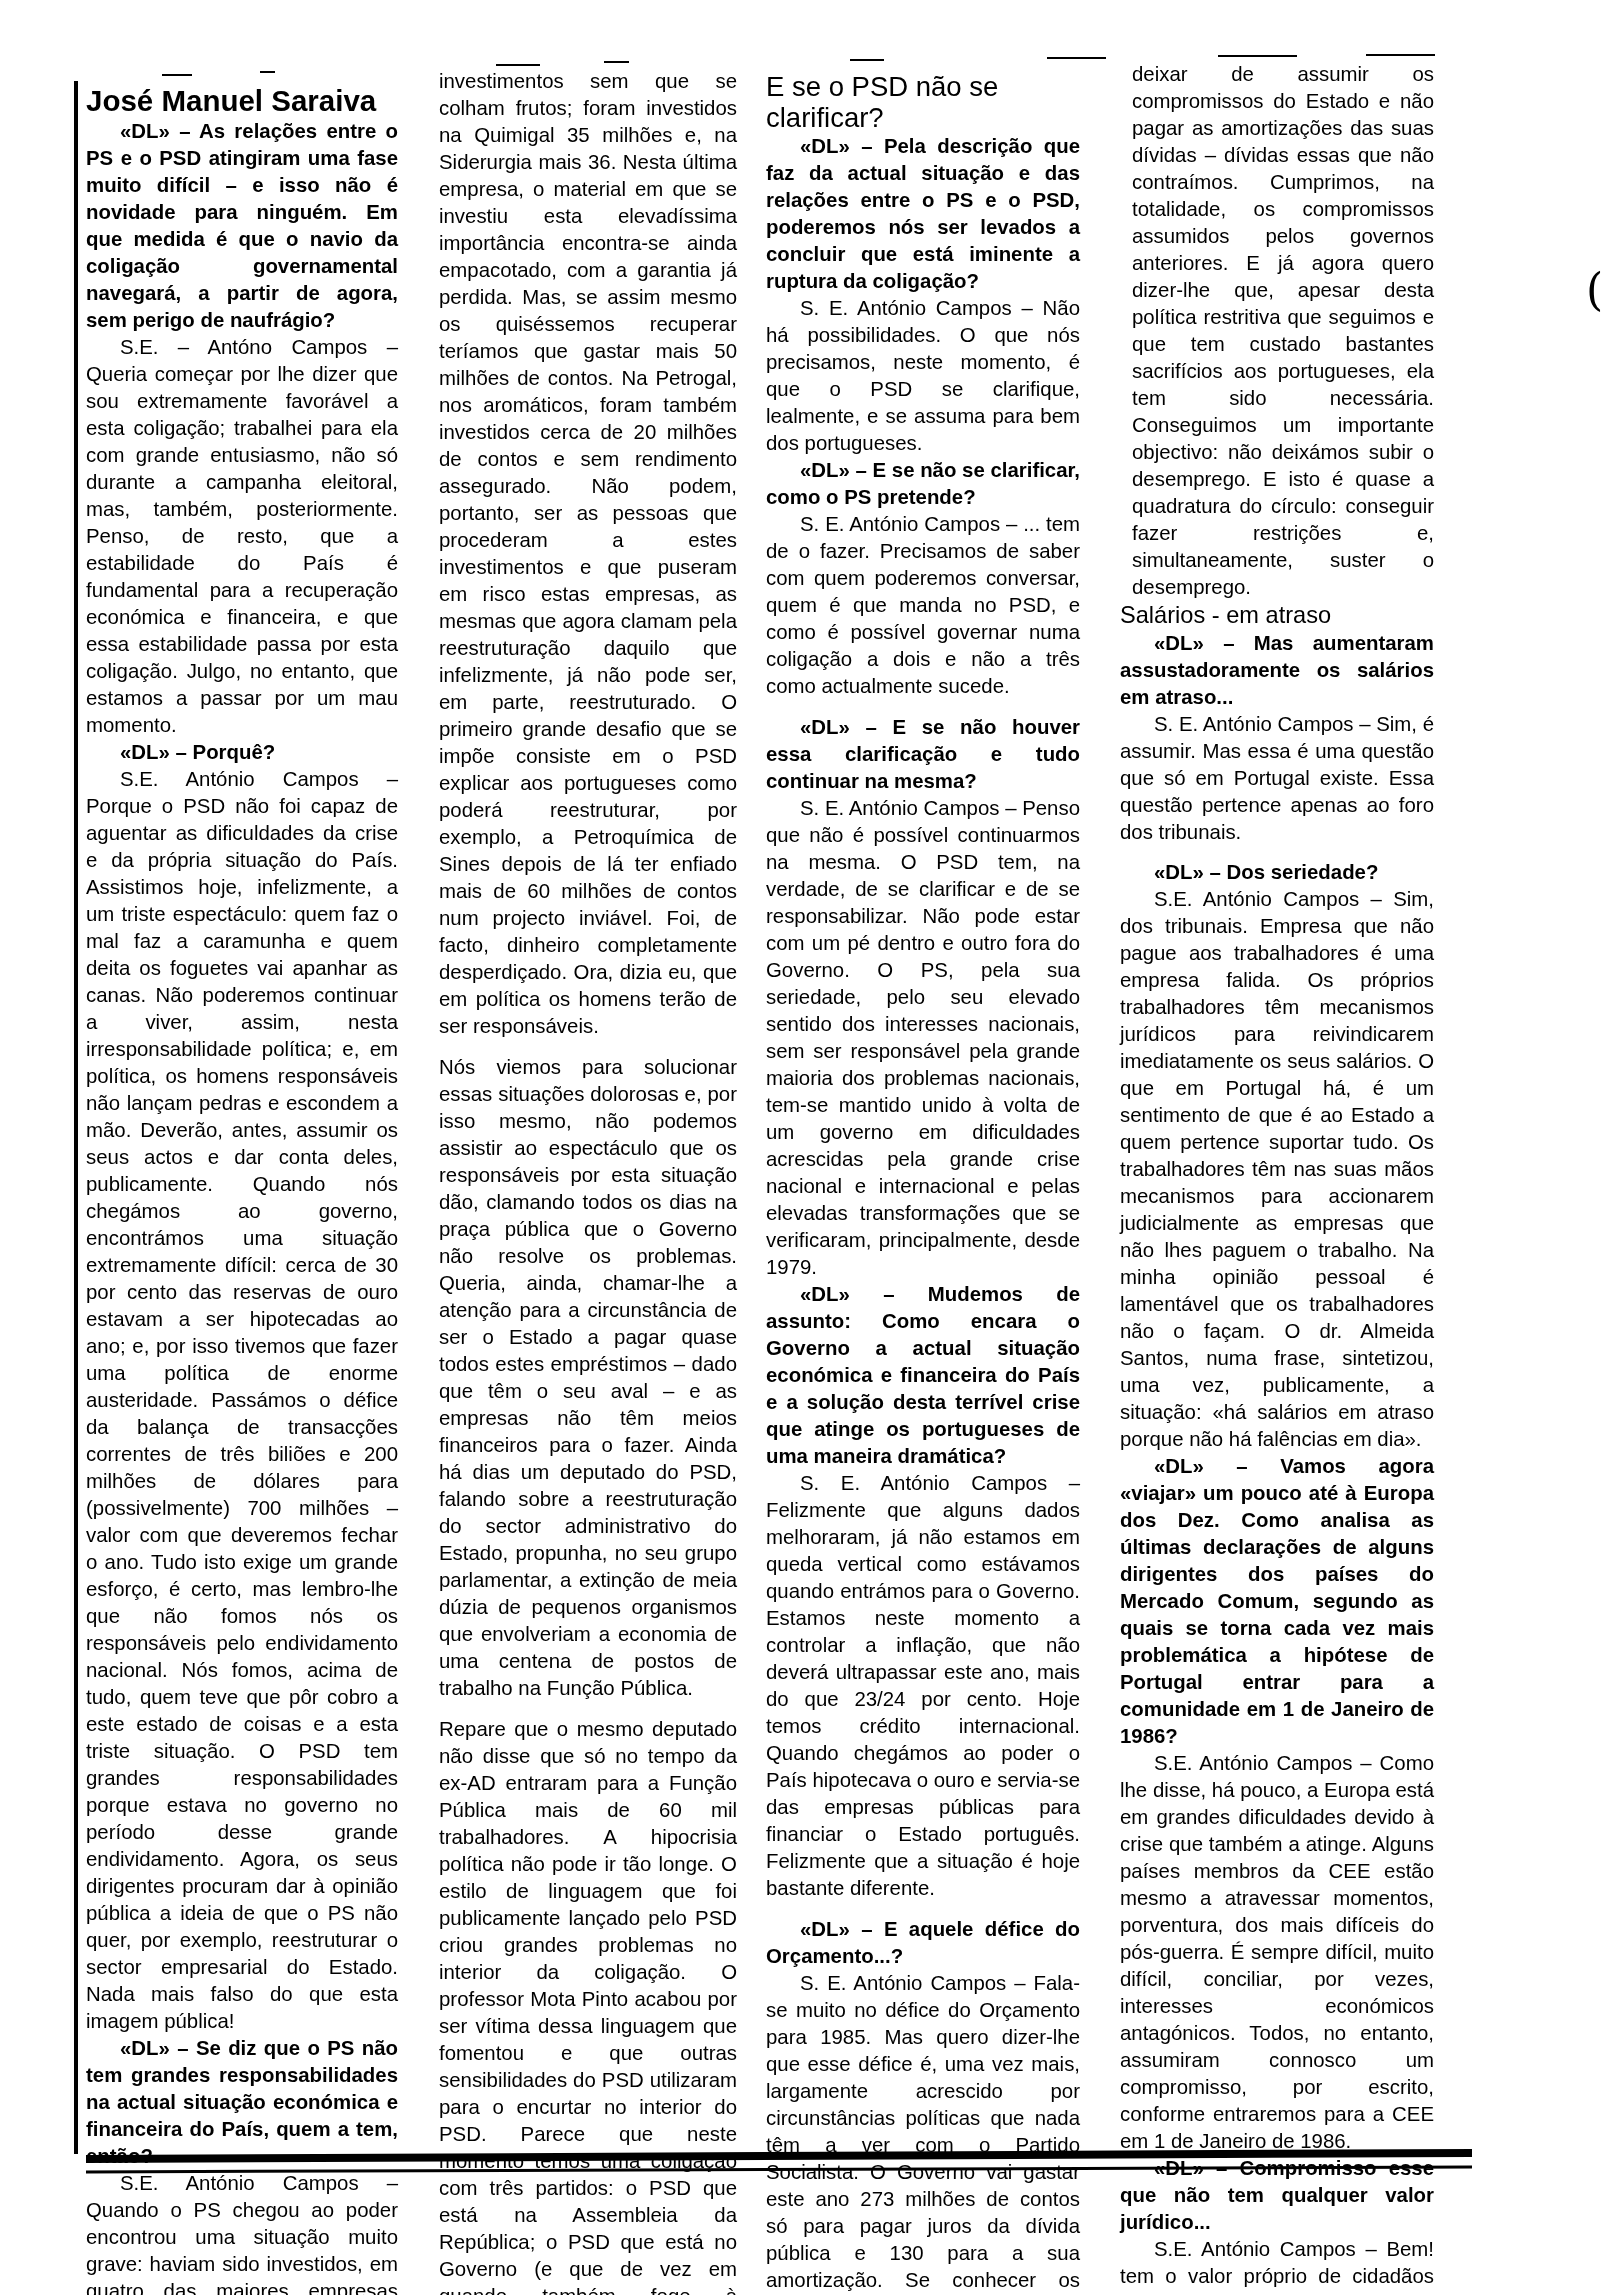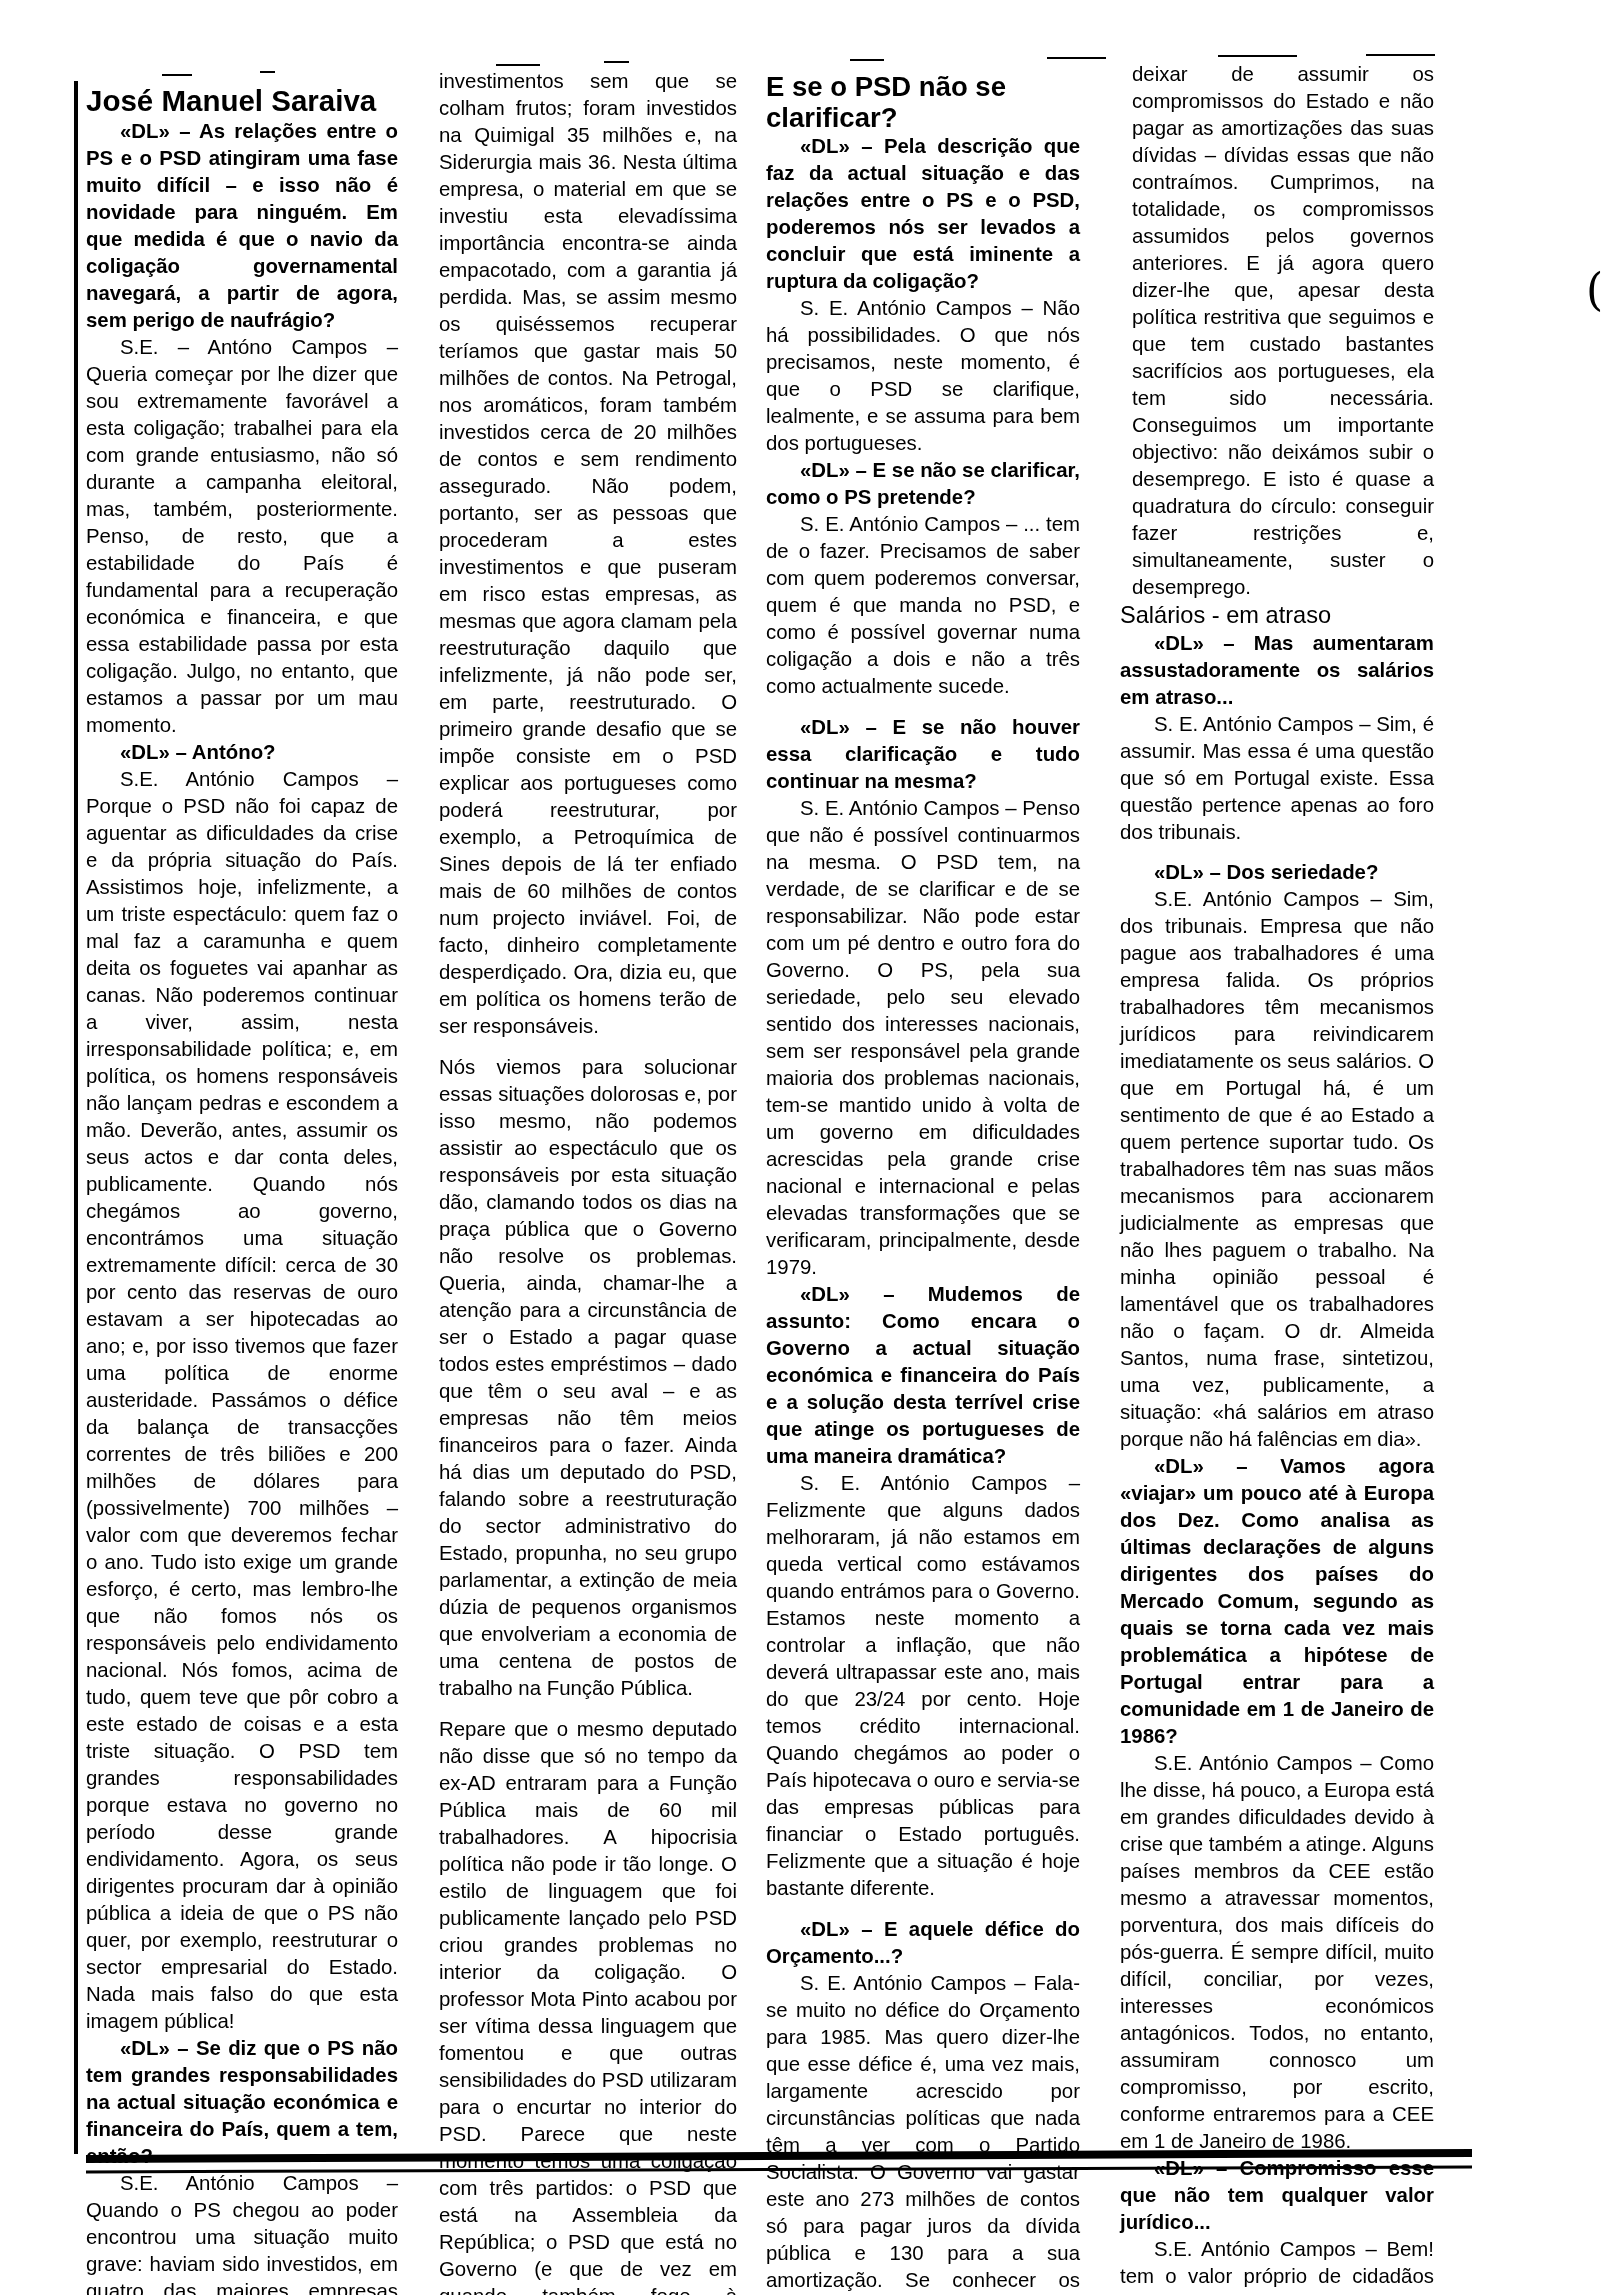--- a/index.html
+++ b/index.html
@@ -10,21 +10,21 @@
   .page { position: absolute; left: 0; top: 0; width: 1612px; height: 2295px; }
   .left-bar { position: absolute; left: 74px; top: 81px; width: 4.4px; height: 2073px; background: #000; }
   .top-noise { position: absolute; left: 113px; top: 54px; width: 1425px; height: 29.5px; }
   .top-noise span { position: absolute; background: #000; height: 2px; }
   .col { position: absolute; top: 79px; font-size: 20.4px; line-height: 27px; text-align: justify; }
   .col p { margin: 0; text-indent: 34px; }
   .col p.noindent { text-indent: 0; margin-left: 12px; }
   .col p.gap { margin-top: 13.8px; }
   .q { font-weight: bold; }
   .byline { font-weight: bold; font-size: 29.5px; line-height: 34px; margin: 5.9px 0 18.7px 0; text-indent: 0 !important; }
-  .head { font-weight: bold; font-size: 27.5px; line-height: 31px; margin: 0 0 26.5px 0; text-align: left; text-indent: 0 !important; }
+  .head { font-weight: normal; font-size: 27.5px; line-height: 31px; margin: 0 0 26.5px 0; text-align: left; text-indent: 0 !important; }
   .subhead { font-weight: normal; font-size: 23.6px; line-height: 28.5px; margin: 24.6px 0 29.5px 0; text-align: left; text-indent: 0 !important; }
   #c1 { left: 86px; width: 312px; top: 84px; }
   #c2 { left: 427px; width: 310px; top: 68px; }
   #c3 { left: 766px; width: 314px; top: 71px; }
   #c4 { left: 1120px; width: 314px; top: 61px; }
   .rule-thick { position: absolute; left: 86px; top: 2152px; width: 1386px; height: 7.9px; background: #000; transform: rotate(-0.25deg); }
   .rule-thin { position: absolute; left: 86px; top: 2168px; width: 1386px; height: 2.5px; background: #000; transform: rotate(-0.2deg); }
   .margin-mark { position: absolute; left: 1586px; top: 268px; font-size: 44px; line-height: 44px; font-family: "DejaVu Serif", serif; }
 </style>
 </head>
@@ -42,21 +42,21 @@
     <span style="left:1105px;top:1px;width:79px"></span>
     <span style="left:1253px;top:0px;width:69px"></span>
   </div>
 
   <div class="left-bar"></div>
 
   <div class="col" id="c1">
     <p class="byline">José Manuel Saraiva</p>
     <p class="q">«DL» – As relações entre o PS e o PSD atingiram uma fase muito difícil – e isso não é novidade para ninguém. Em que medida é que o navio da coligação governamental navegará, a partir de agora, sem perigo de naufrágio?</p>
     <p>S.E. – Antóno Campos – Queria começar por lhe dizer que sou extremamente favorável a esta coligação; trabalhei para ela com grande entusiasmo, não só durante a campanha eleitoral, mas, também, posteriormente. Penso, de resto, que a estabilidade do País é fundamental para a recuperação económica e financeira, e que essa estabilidade passa por esta coligação. Julgo, no entanto, que estamos a passar por um mau momento.</p>
-    <p class="q">«DL» – Antóno?</p>
+    <p class="q">«DL» – Porquê?</p>
     <p>S.E. António Campos – Porque o PSD não foi capaz de aguentar as dificuldades da crise e da própria situação do País. Assistimos hoje, infelizmente, a um triste espectáculo: quem faz o mal faz a caramunha e quem deita os foguetes vai apanhar as canas. Não poderemos continuar a viver, assim, nesta irresponsabilidade política; e, em política, os homens responsáveis não lançam pedras e escondem a mão. Deverão, antes, assumir os seus actos e dar conta deles, publicamente. Quando nós chegámos ao governo, encontrámos uma situação extremamente difícil: cerca de 30 por cento das reservas de ouro estavam a ser hipotecadas ao ano; e, por isso tivemos que fazer uma política de enorme austeridade. Passámos o défice da balança de transacções correntes de três biliões e 200 milhões de dólares para (possivelmente) 700 milhões – valor com que deveremos fechar o ano. Tudo isto exige um grande esforço, é certo, mas lembro-lhe que não fomos nós os responsáveis pelo endividamento nacional. Nós fomos, acima de tudo, quem teve que pôr cobro a este estado de coisas e a esta triste situação. O PSD tem grandes responsabilidades porque estava no governo no período desse grande endividamento. Agora, os seus dirigentes procuram dar à opinião pública a ideia de que o PS não quer, por exemplo, reestruturar o sector empresarial do Estado. Nada mais falso do que esta imagem pública!</p>
     <p class="q">«DL» – Se diz que o PS não tem grandes responsabilidades na actual situação económica e financeira do País, quem a tem, então?</p>
     <p>S.E. António Campos – Quando o PS chegou ao poder encontrou uma situação muito grave: haviam sido investidos, em quatro das maiores empresas portuguesas, 150 milhões de contos, valor que não trouxe qualquer rendimento. Ora, isto custa ao erário público cerca de 60 milhões de contos ao ano só de juros. Na Petroquímica, por exemplo, foram feitos grandes</p>
   </div>
 
   <div class="col" id="c2">
     <p class="noindent">investimentos sem que se colham frutos; foram investidos na Quimigal 35 milhões e, na Siderurgia mais 36. Nesta última empresa, o material em que se investiu esta elevadíssima importância encontra-se ainda empacotado, com a garantia já perdida. Mas, se assim mesmo os quiséssemos recuperar teríamos que gastar mais 50 milhões de contos. Na Petrogal, nos aromáticos, foram também investidos cerca de 20 milhões de contos e sem rendimento assegurado. Não podem, portanto, ser as pessoas que procederam a estes investimentos e que puseram em risco estas empresas, as mesmas que agora clamam pela reestruturação daquilo que infelizmente, já não pode ser, em parte, reestruturado. O primeiro grande desafio que se impõe consiste em o PSD explicar aos portugueses como poderá reestruturar, por exemplo, a Petroquímica de Sines depois de lá ter enfiado mais de 60 milhões de contos num projecto inviável. Foi, de facto, dinheiro completamente desperdiçado. Ora, dizia eu, que em política os homens terão de ser responsáveis.</p>
     <p class="noindent gap">Nós viemos para solucionar essas situações dolorosas e, por isso mesmo, não podemos assistir ao espectáculo que os responsáveis por esta situação dão, clamando todos os dias na praça pública que o Governo não resolve os problemas. Queria, ainda, chamar-lhe a atenção para a circunstância de ser o Estado a pagar quase todos estes empréstimos – dado que têm o seu aval – e as empresas não têm meios financeiros para o fazer. Ainda há dias um deputado do PSD, falando sobre a reestruturação do sector administrativo do Estado, propunha, no seu grupo parlamentar, a extinção de meia dúzia de pequenos organismos que envolveriam a economia de uma centena de postos de trabalho na Função Pública.</p>
     <p class="noindent gap">Repare que o mesmo deputado não disse que só no tempo da ex-AD entraram para a Função Pública mais de 60 mil trabalhadores. A hipocrisia política não pode ir tão longe. O estilo de linguagem que foi publicamente lançado pelo PSD criou grandes problemas no interior da coligação. O professor Mota Pinto acabou por ser vítima dessa linguagem que fomentou e que outras sensibilidades do PSD utilizaram para o encurtar no interior do PSD. Parece que neste momento temos uma coligação com três partidos: o PSD que está na Assembleia da República; o PSD que está no Governo (e que de vez em quando também foge à responsabilidade) e o PS que tem, de facto, suportado esta política com elevado sentido nacional. A coligação não está, afinal, bem de saúde. Está doente.</p>
 

